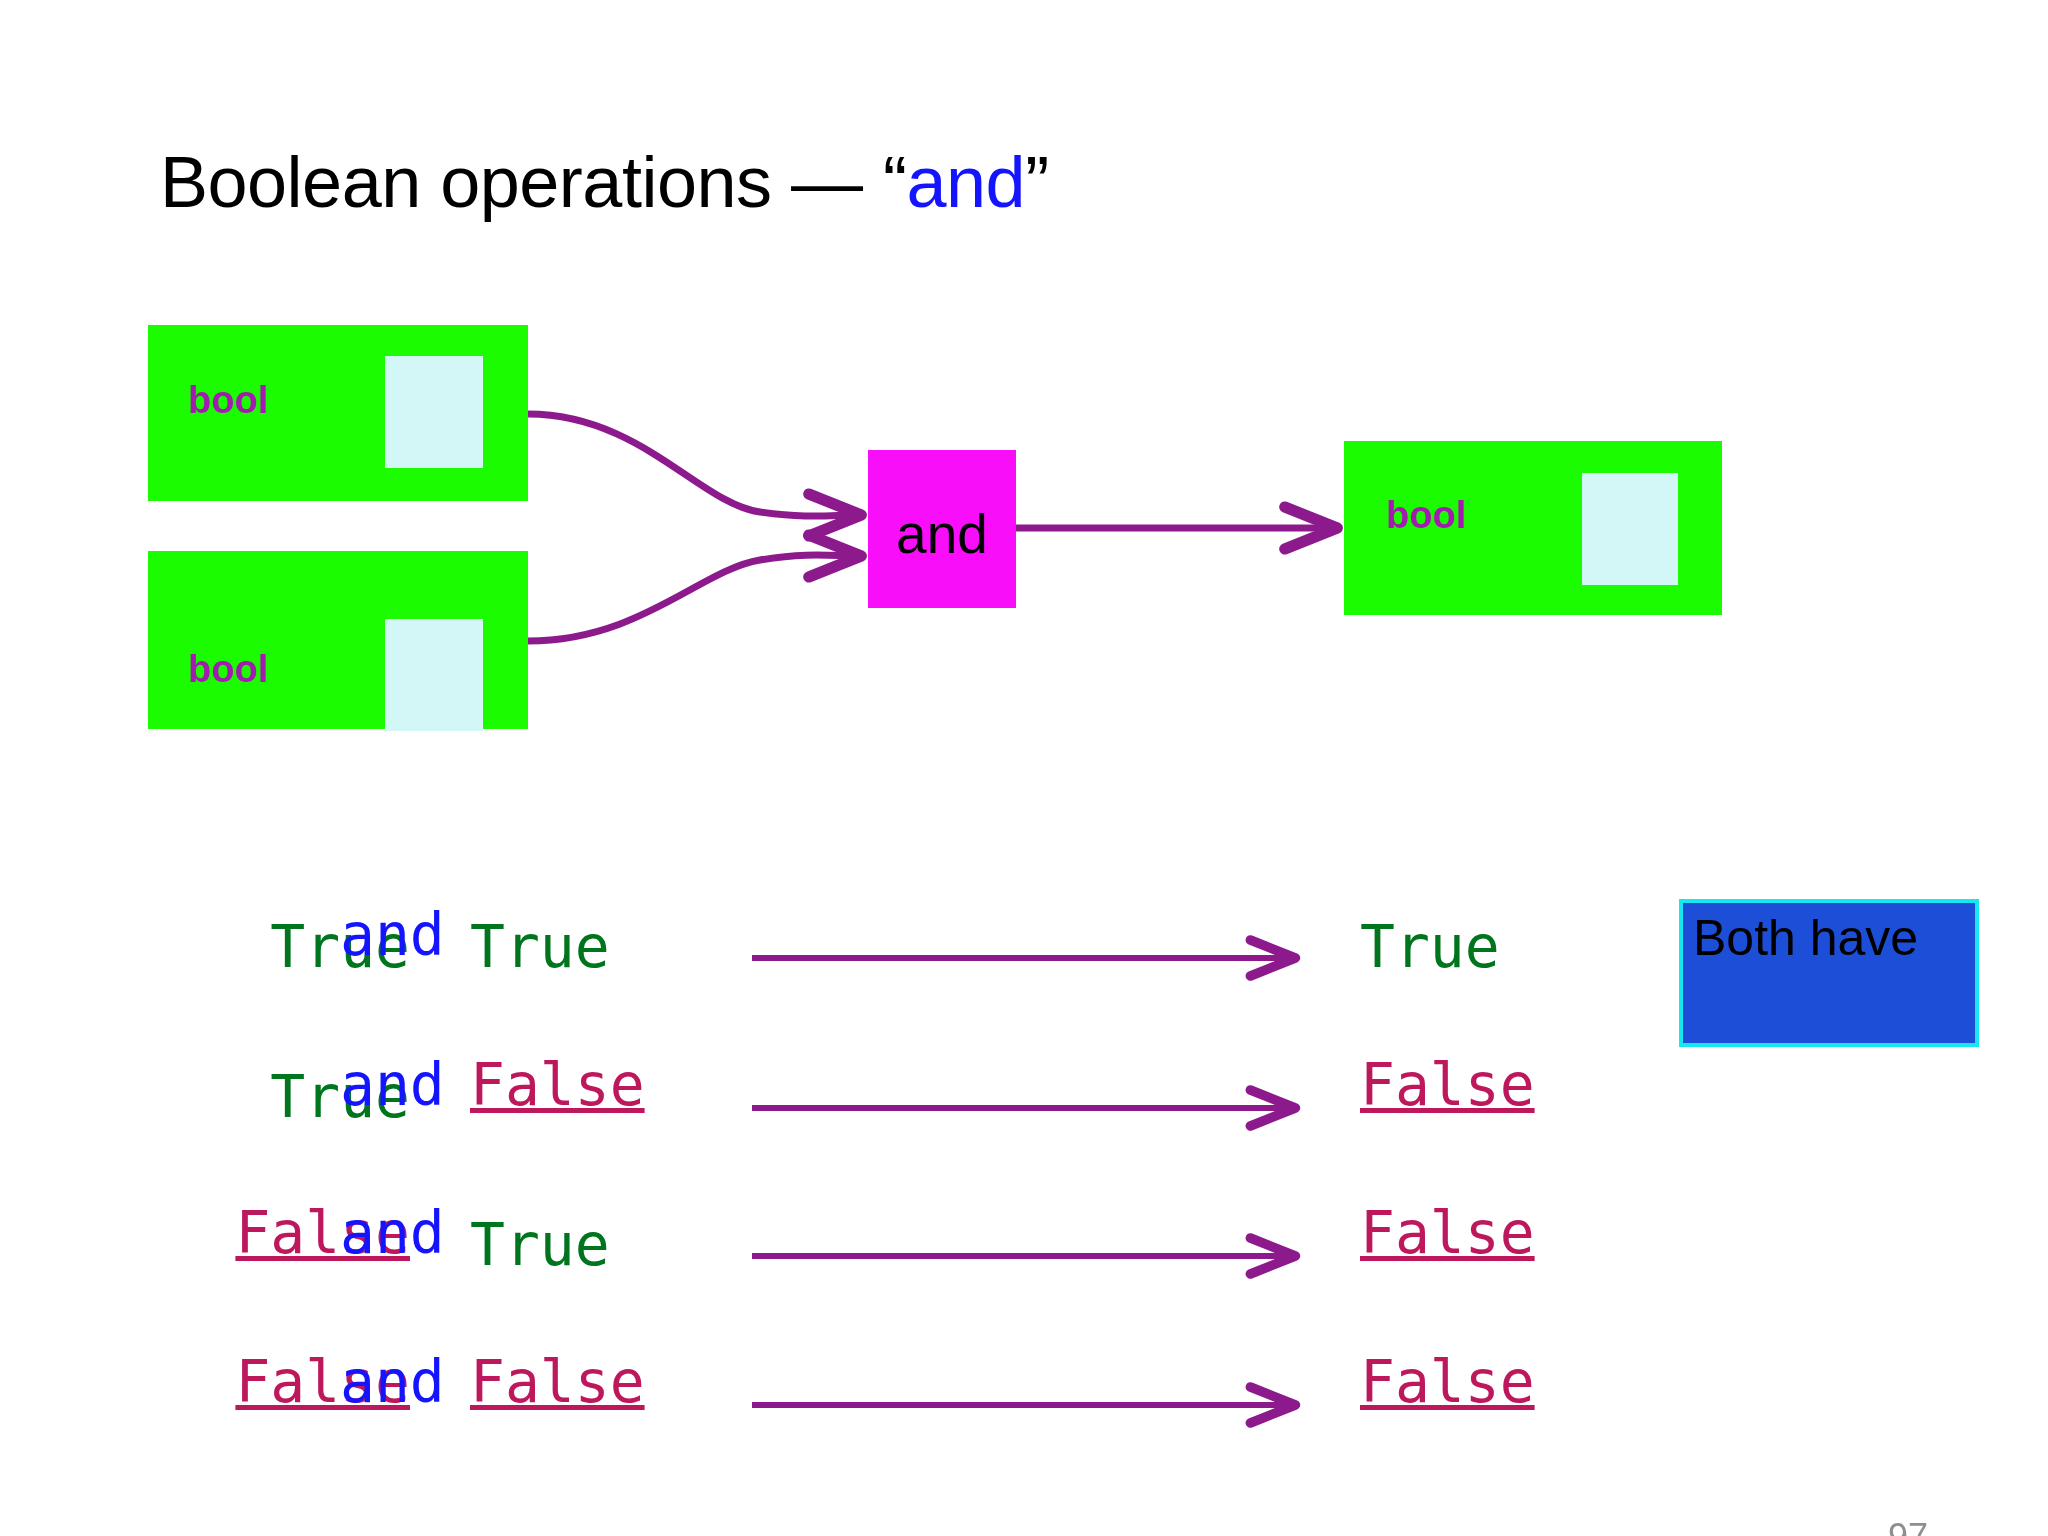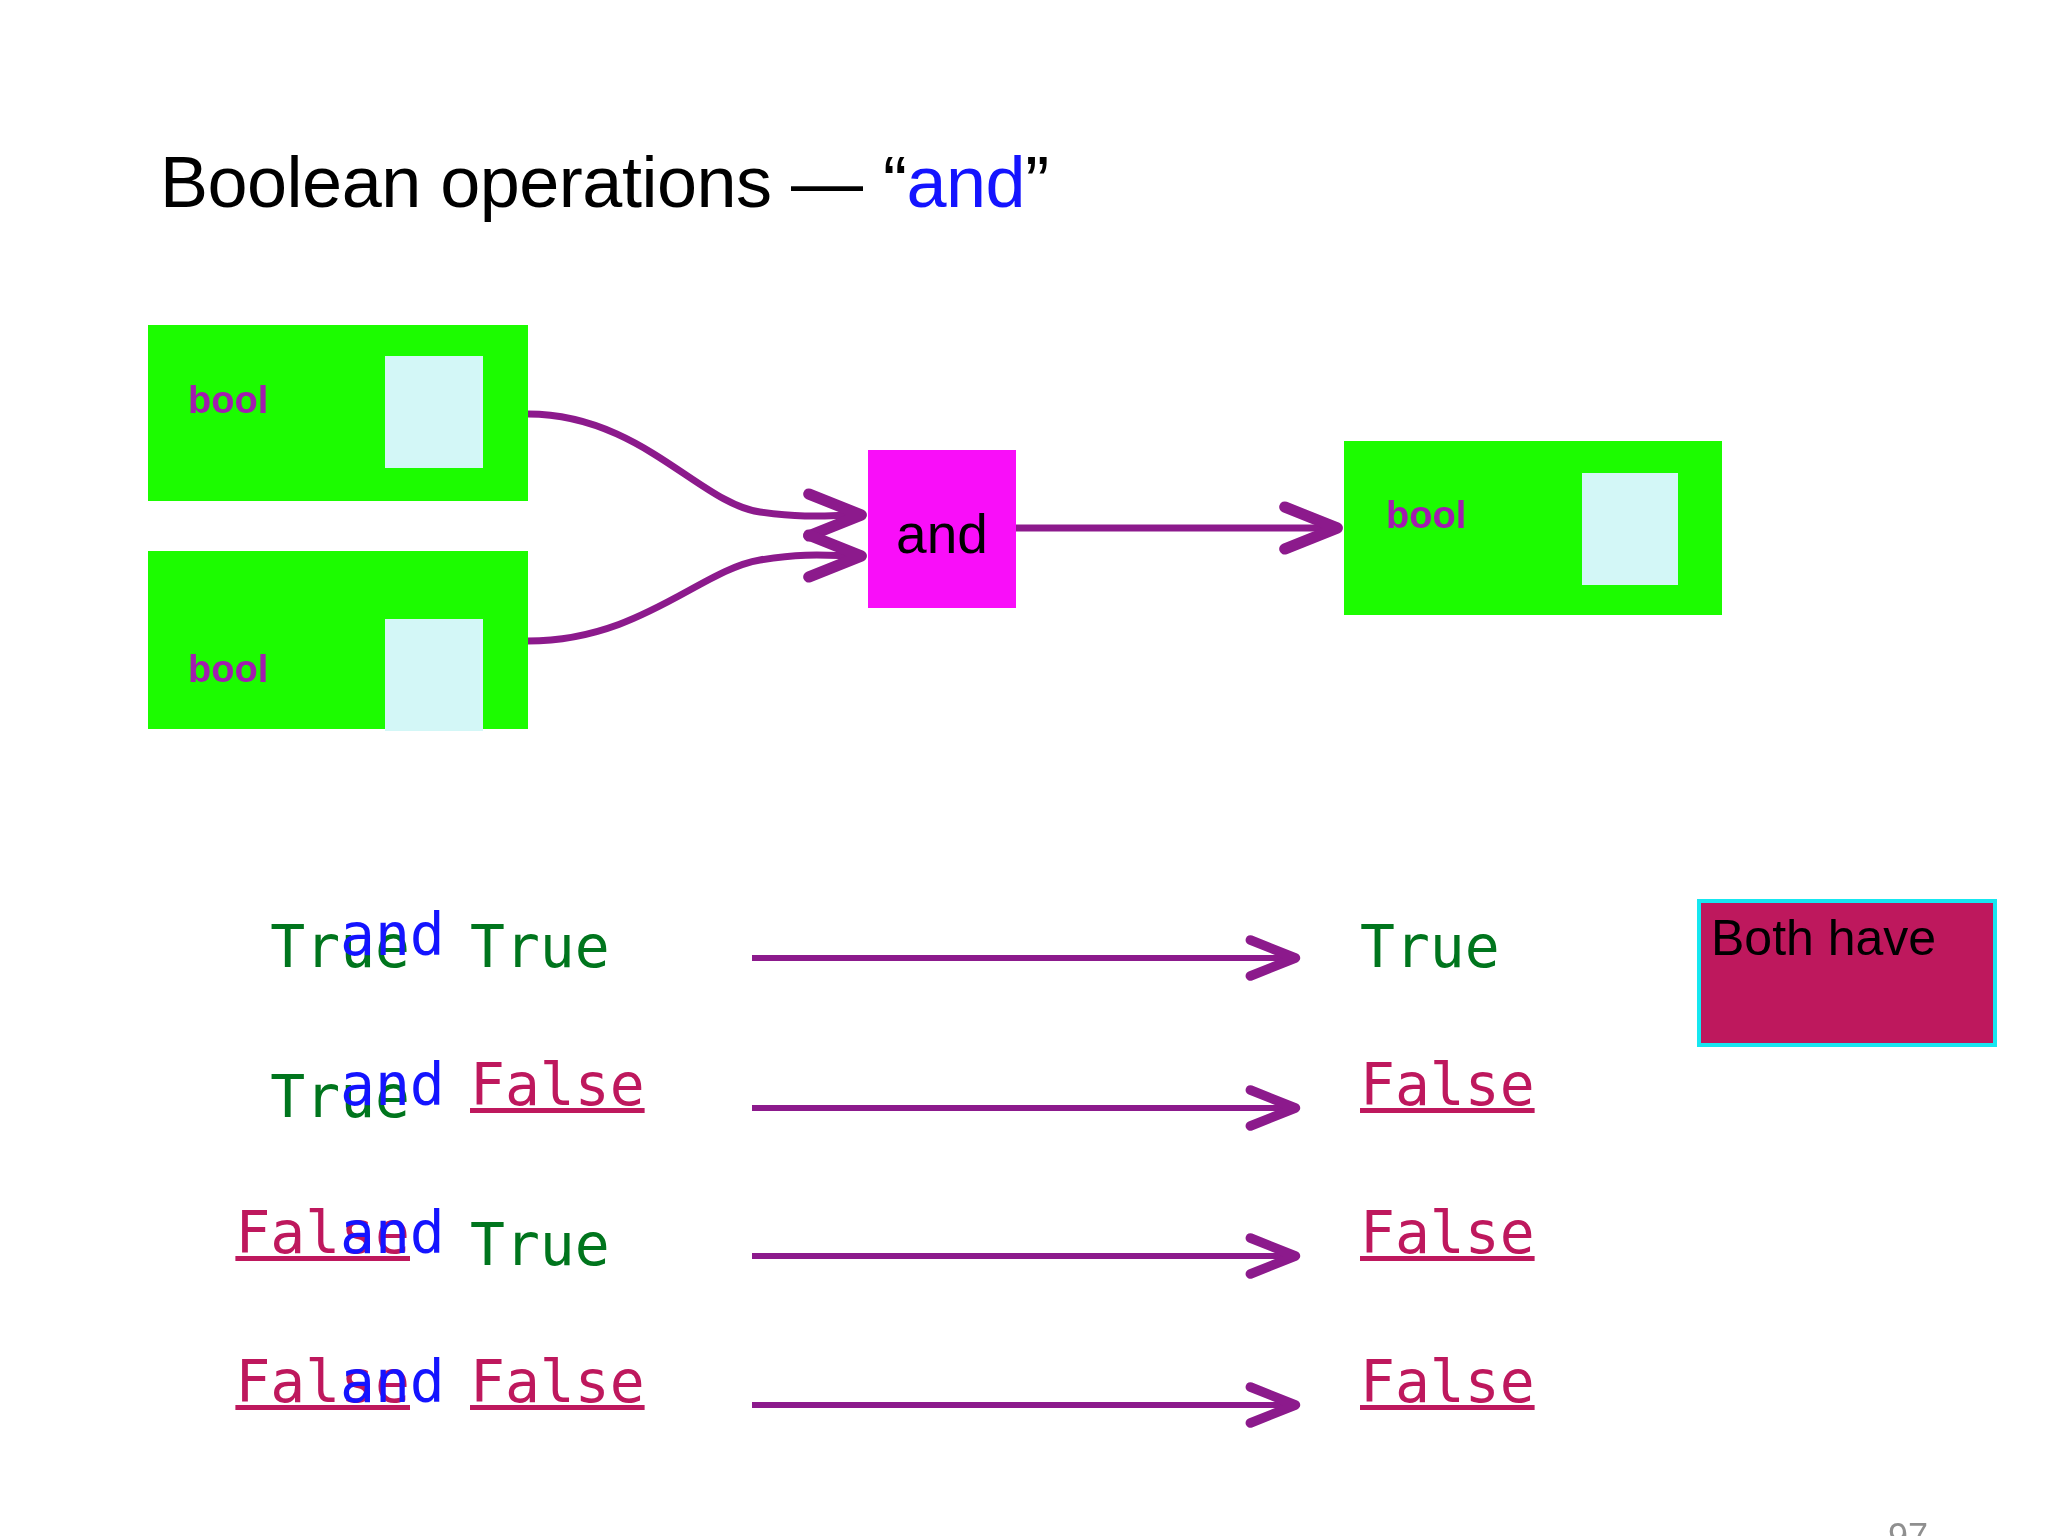--- a/index.html
+++ b/index.html
@@ -126,24 +126,23 @@
   #row-2 { top: 1198px; }
   #row-3 { top: 1347px; }
 
   
   #note {
     position: absolute;
     left: 1679px;
     top: 899px;
     width: 300px;
     height: 148px;
-    background: #be185d;
+    background: #1d4ed8;
     border: 4px solid #16e7f0;
     box-sizing: border-box;
-    margin-left: 18px;
   }
   #note .note-text {
     position: absolute;
     left: 10px;
     top: 6px;
     right: 4px;
     font-size: 50px;
     line-height: 1.18;
     color: #000000;
   }

